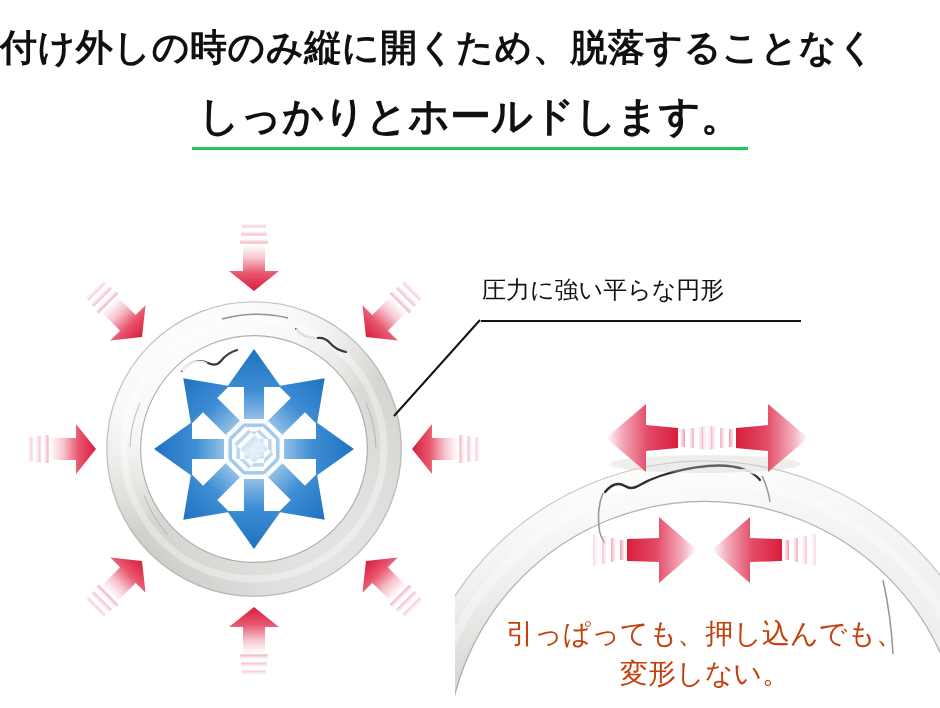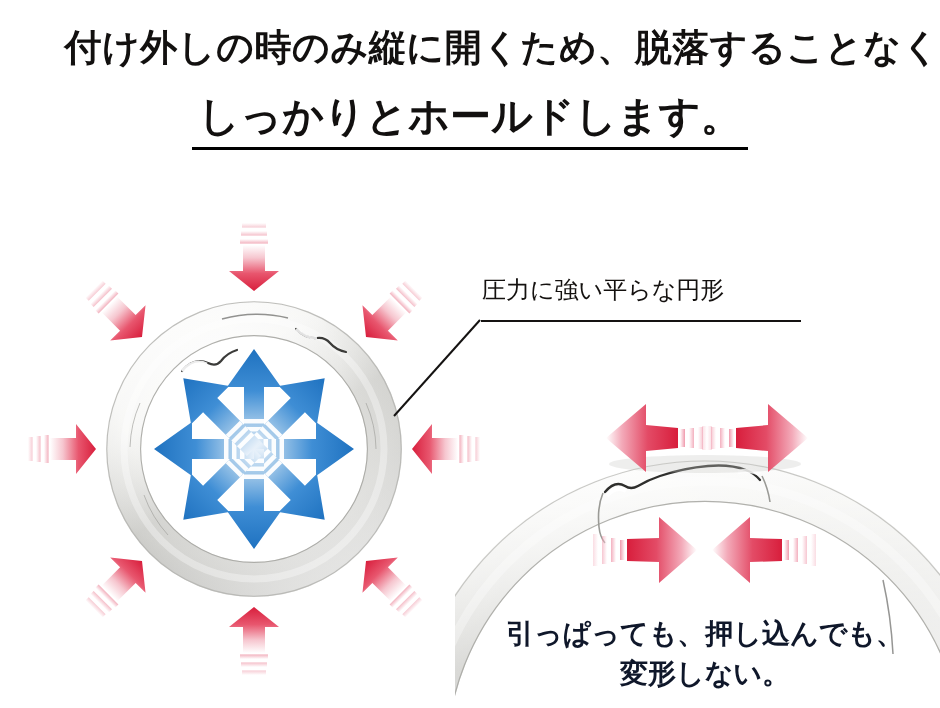--- a/index.html
+++ b/index.html
@@ -15,21 +15,21 @@
     background: #ffffff;
     overflow: hidden;
     font-family: "Liberation Serif", "DejaVu Serif", serif;
   }
 
   
   .headline {
     position: absolute;
     left: 0;
     width: 940px;
-    text-align: right;
+    text-align: left;
     color: #12100f;
     font-family: "Liberation Serif", "DejaVu Serif", serif;
     font-weight: 700;
     letter-spacing: 0.5px;
     white-space: nowrap;
   }
   #headline-line1 {
     top: 26px;
     font-size: 37px;
     line-height: 44px;
@@ -40,21 +40,21 @@
     left: 0;
     width: 940px;
     text-align: center;
   }
   #headline-line2 {
     display: inline-block;
     font-size: 41px;
     line-height: 48px;
     font-weight: 700;
     color: #12100f;
-    border-bottom: 3px solid #000000;
+    border-bottom: 3px solid #22c55e;
     padding: 0 6px 7px 6px;
   }
 
   
   #callout {
     position: absolute;
     left: 470px;
     top: 272px;
     width: 330px;
   }
@@ -83,24 +83,24 @@
     pointer-events: none;
   }
 
   
   #caption-bottom {
     position: absolute;
     left: 470px;
     top: 614px;
     width: 470px;
     text-align: center;
-    color: #0f172a;
+    color: #c2410c;
     font-size: 28px;
     line-height: 40px;
-    font-weight: 700;
+    font-weight: 400;
     white-space: pre-line;
   }
 
   
   #ring-left {
     position: absolute;
     left: 104px;
     top: 299px;
     width: 300px;
     height: 300px;

